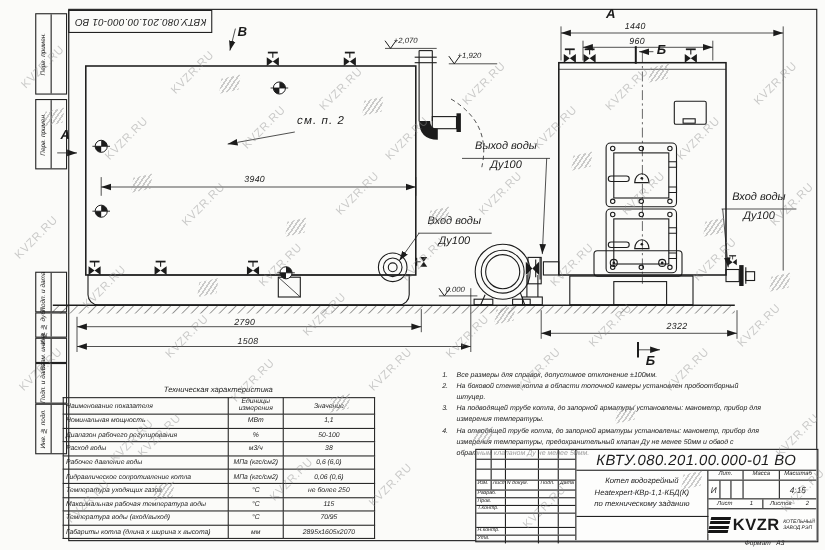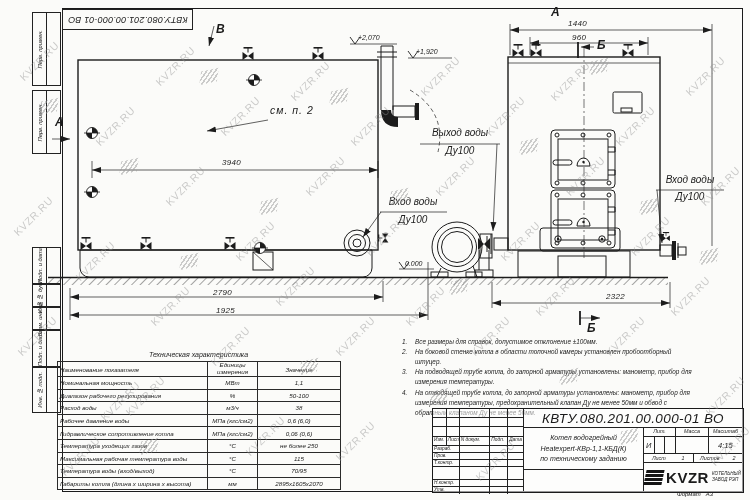--- a/index.html
+++ b/index.html
@@ -328,21 +328,21 @@
 
   <div class="t ctr" style="left:654px;top:174px;width:72px;font-size:10px;">Вход воды</div>
   <div class="t ctr" style="left:660px;top:191px;width:60px;font-size:10px;">Ду100</div>
 
   <div class="t elev" style="left:358px;top:34px;">+2,070</div>
   <div class="t elev" style="left:416px;top:48px;">+1,920</div>
   <div class="t elev" style="left:405px;top:260px;">0.000</div>
 
   <div class="t dim" style="left:222px;top:158px;">3940</div>
   <div class="t dim" style="left:213px;top:288px;">2790</div>
-  <div class="t dim" style="left:216px;top:306px;">1925</div>
+  <div class="t dim" style="left:216px;top:306px;">1508</div>
   <div class="t dim" style="left:606px;top:292px;">2322</div>
   <div class="t dim" style="left:568px;top:19px;">1440</div>
   <div class="t dim" style="left:572px;top:33px;">960</div>
 
   <div id="notes">
     <div class="note">
       <span class="n">1.</span>
       <span class="txt">Все размеры для справок, допустимое отклонение ±100мм.</span>
     </div>
     <div class="note">

